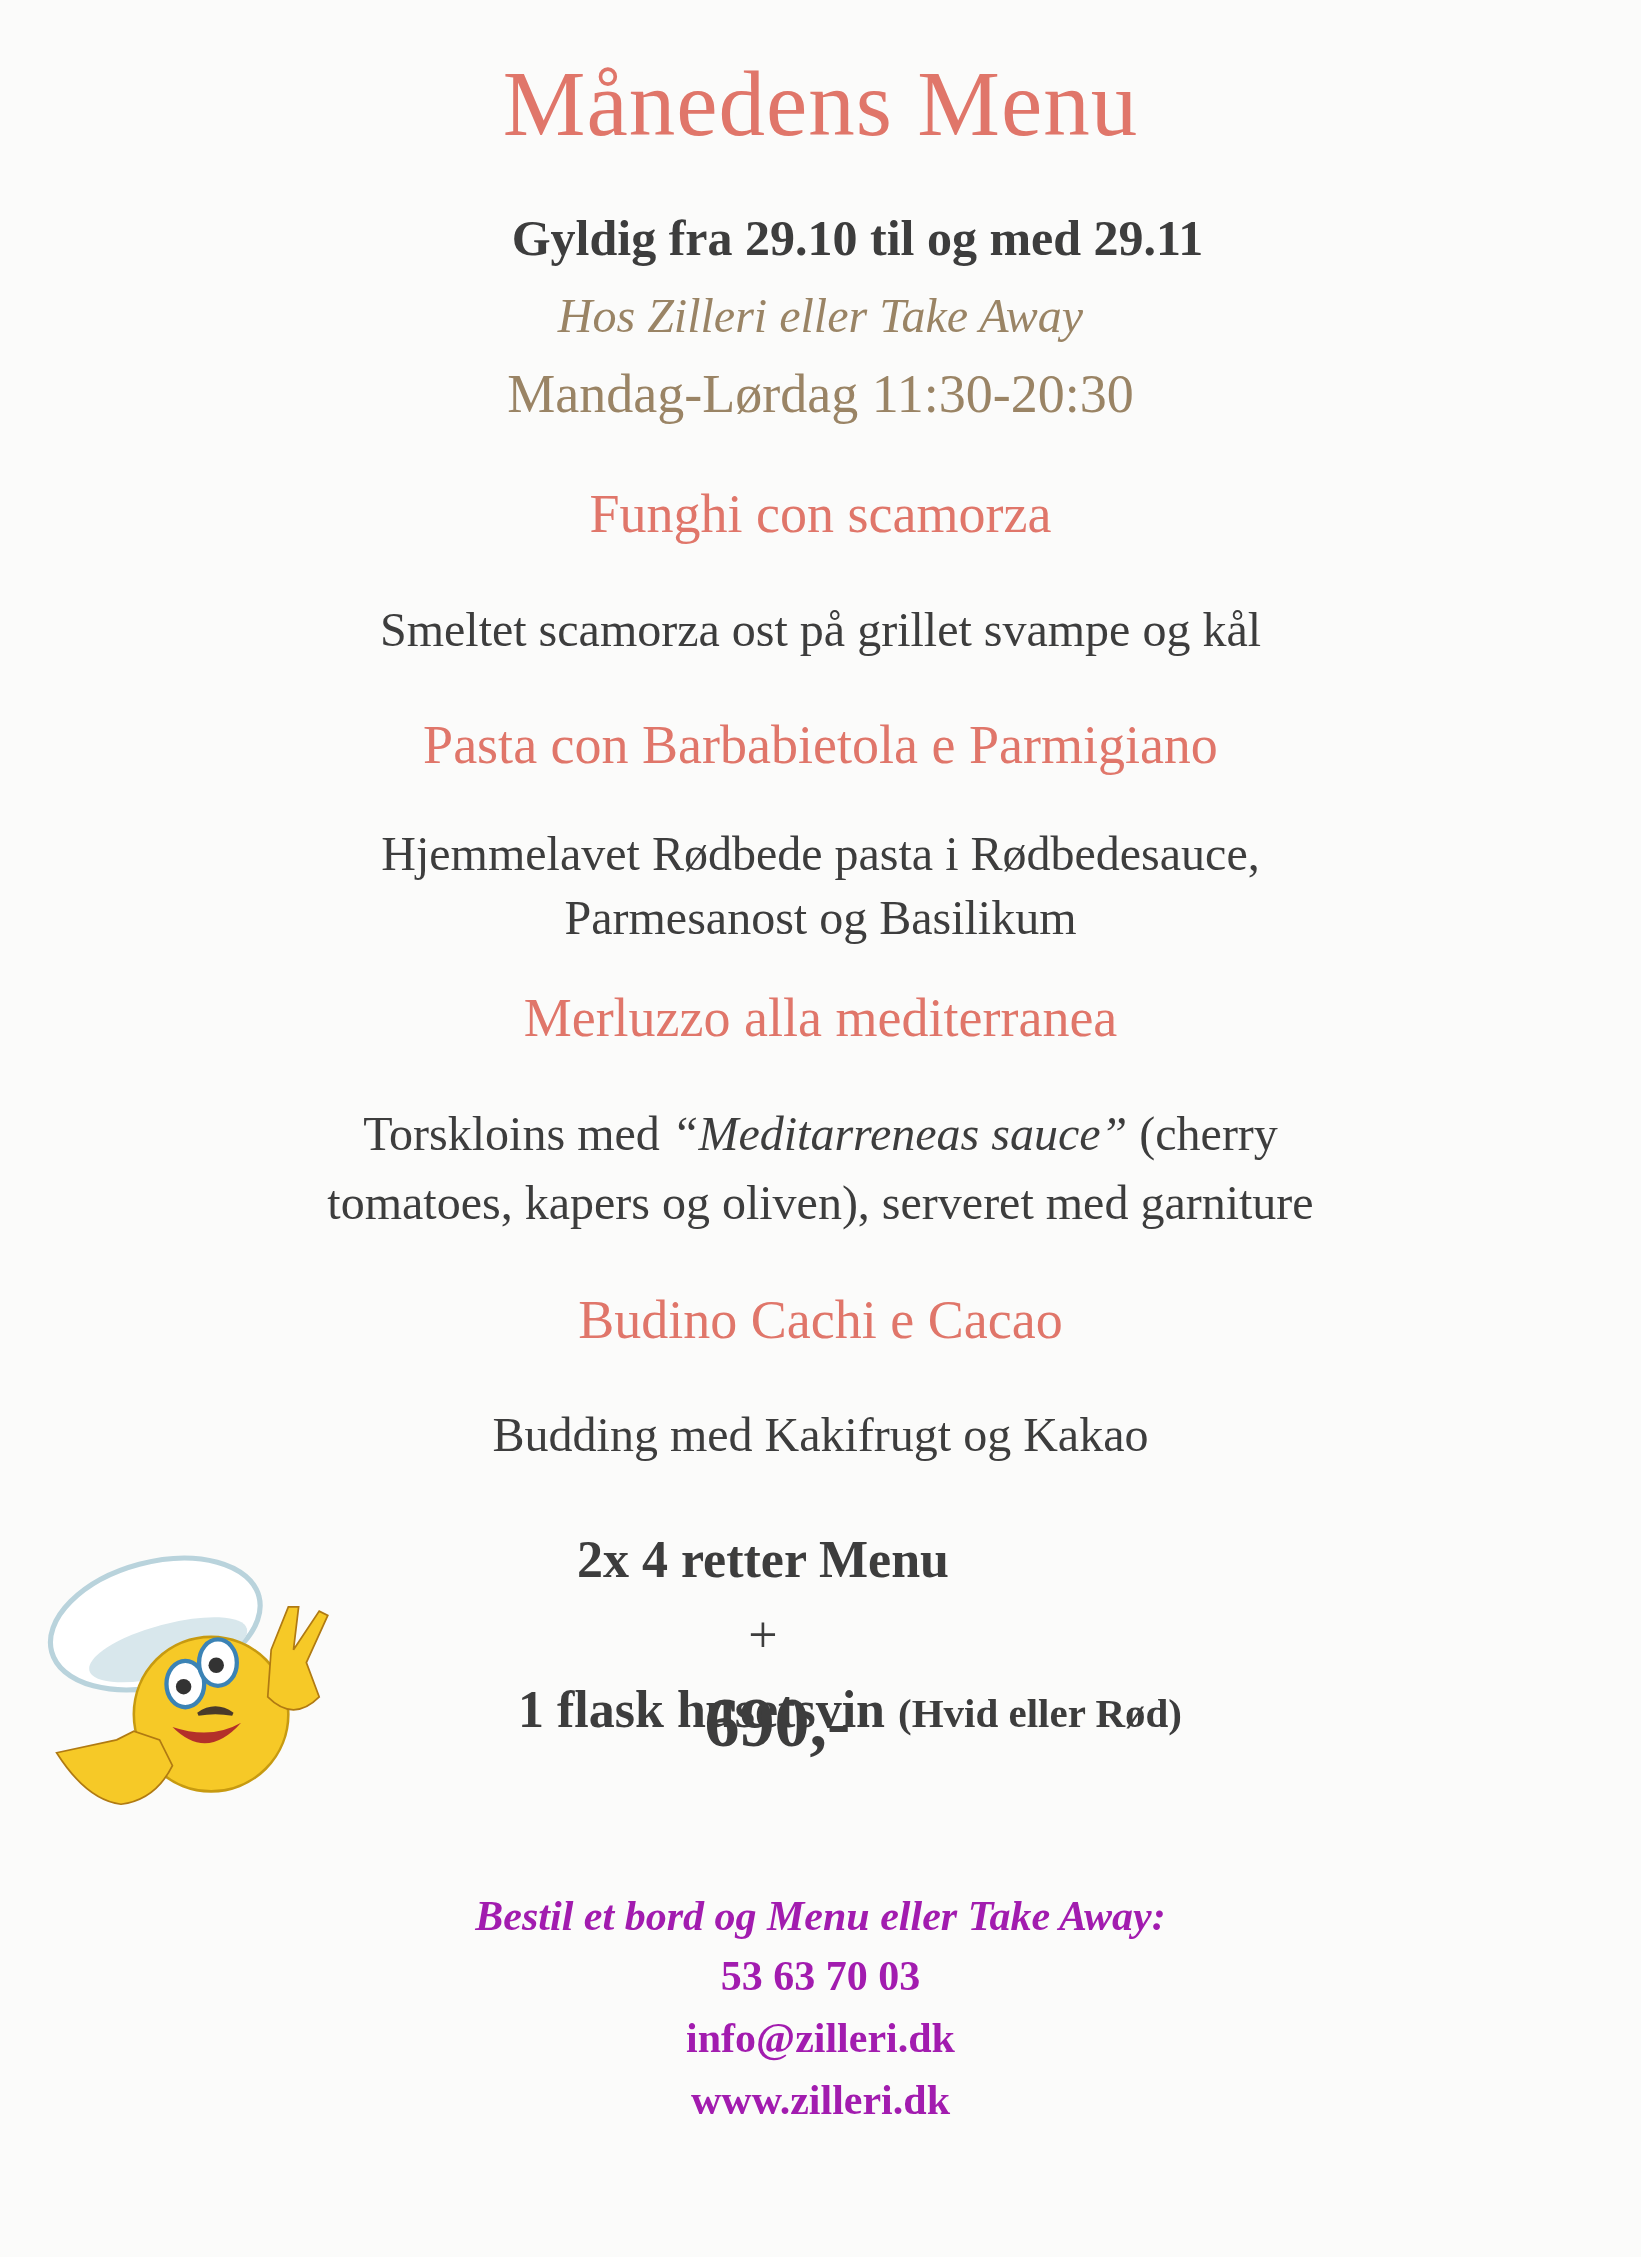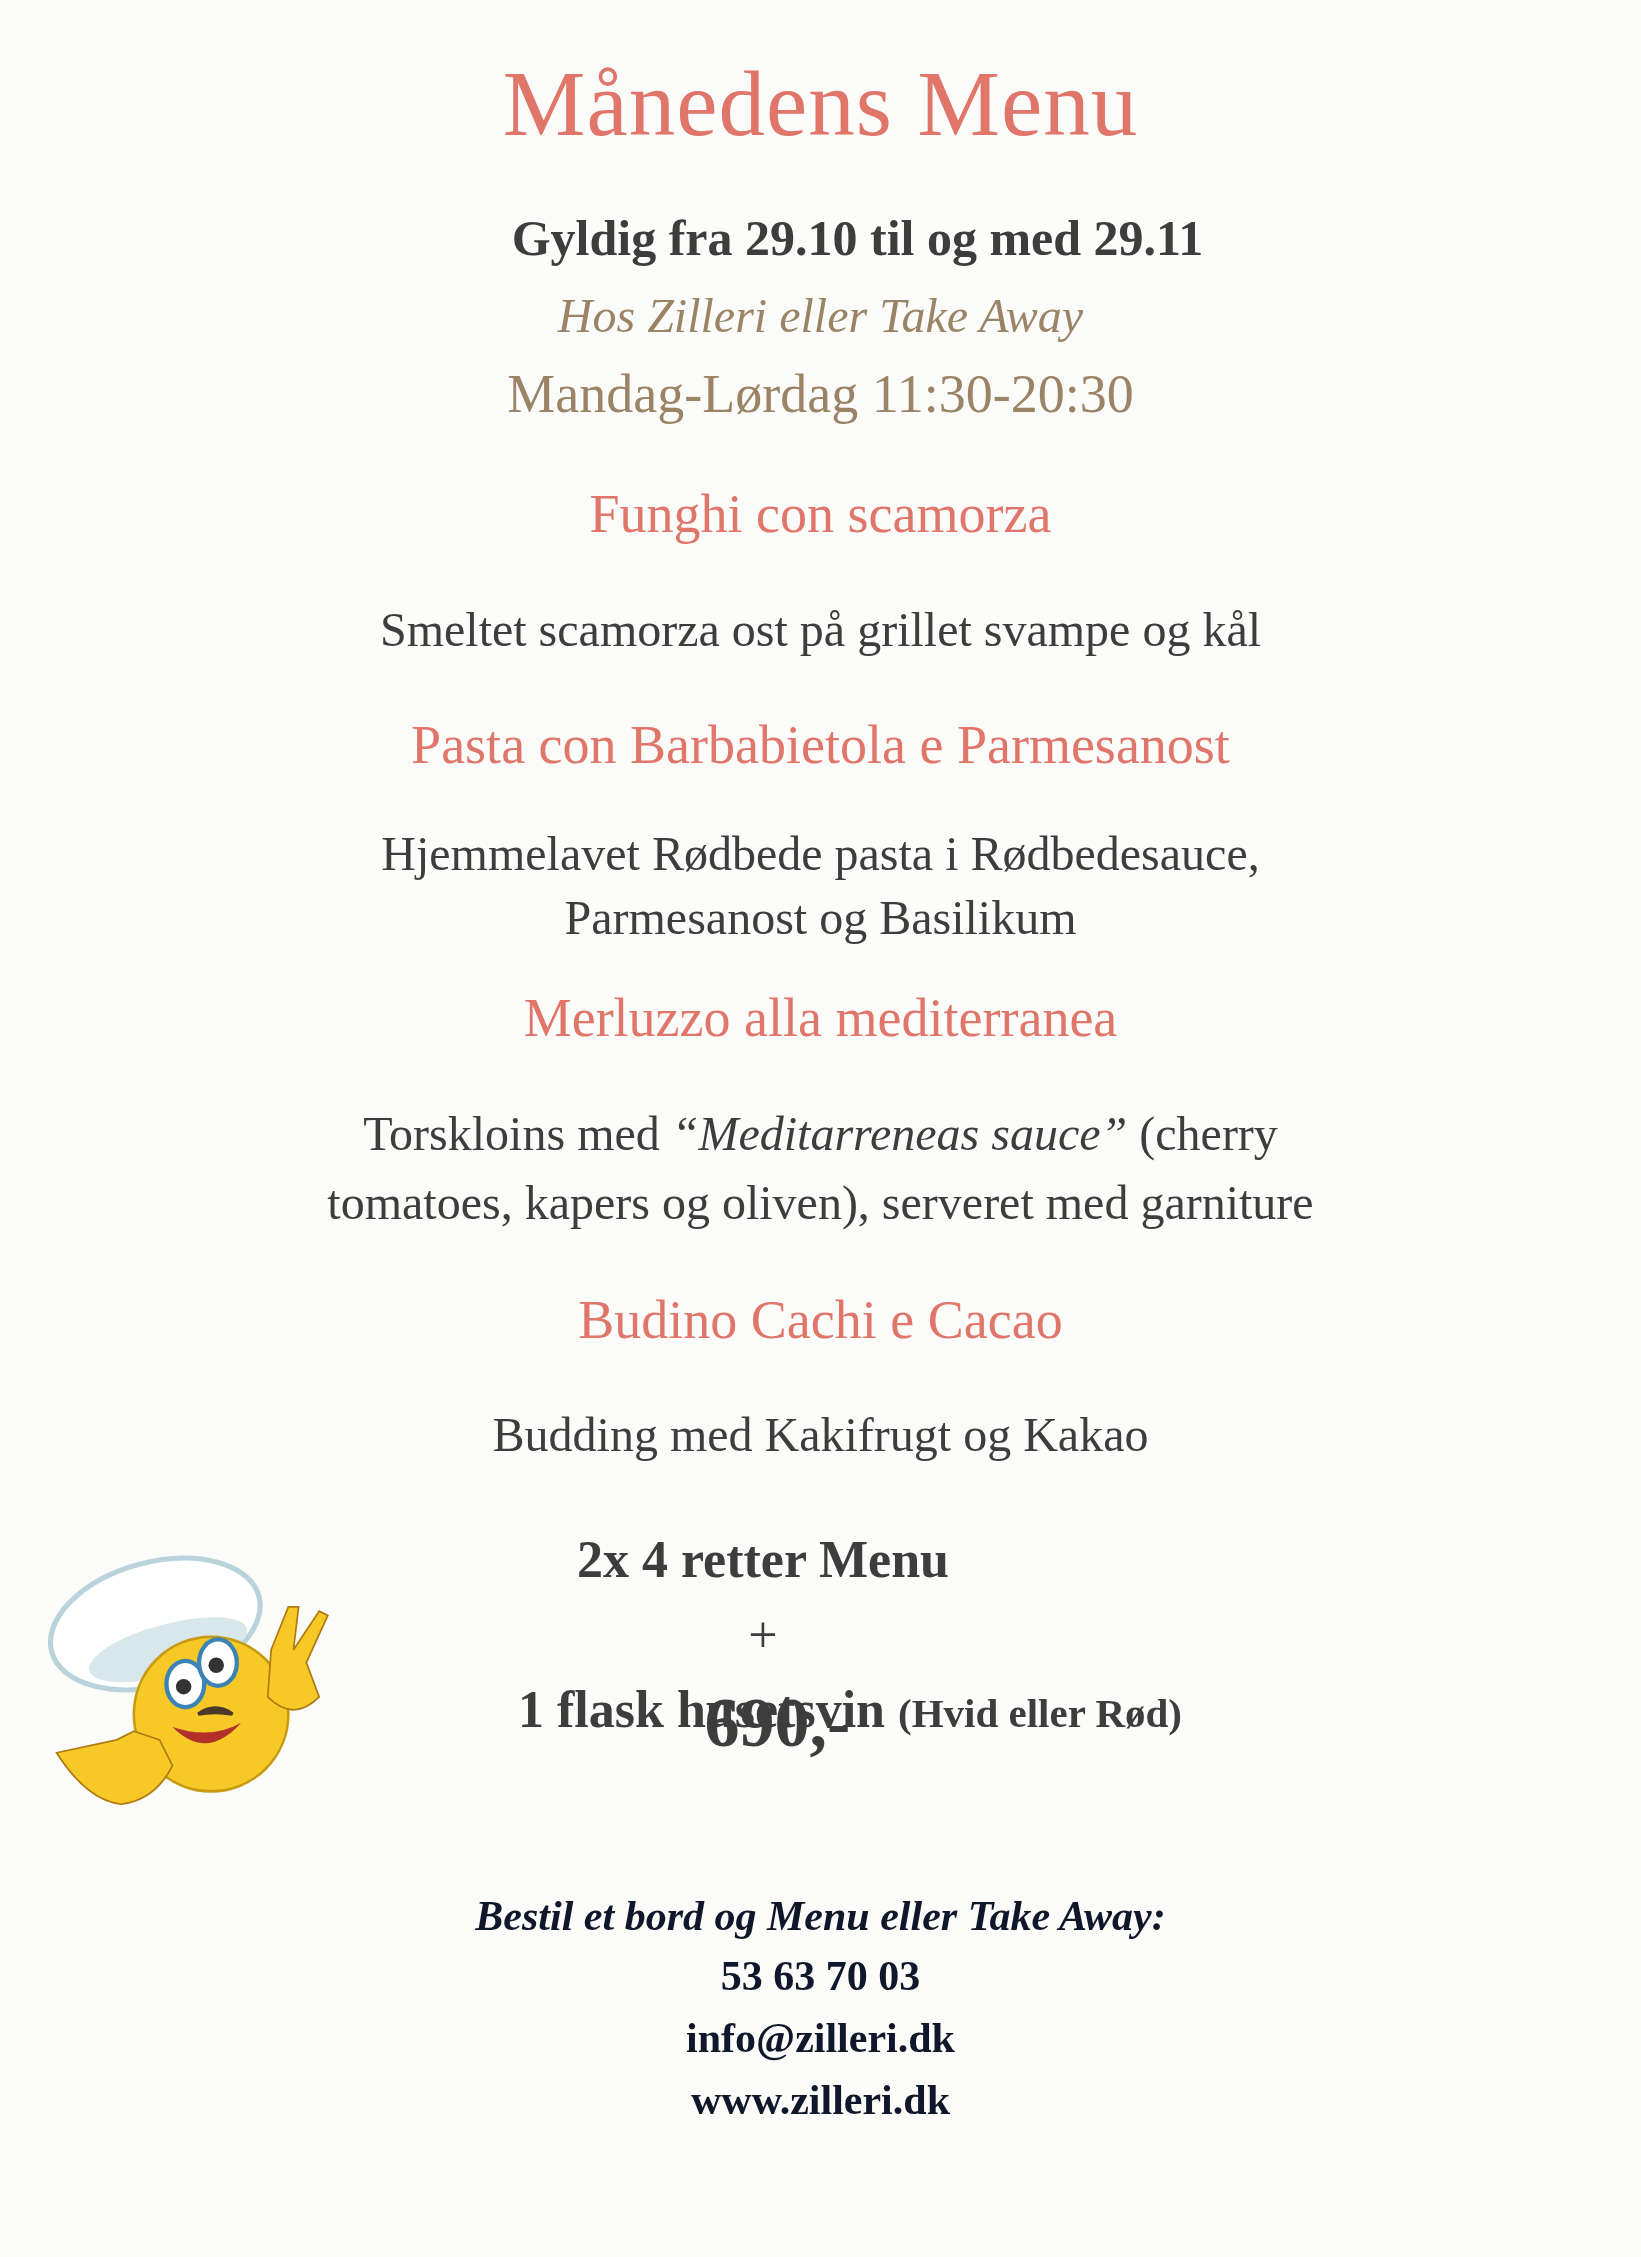--- a/index.html
+++ b/index.html
@@ -12,36 +12,36 @@
   .line { position: absolute; left: 0; width: 1641px; text-align: center; white-space: nowrap; }
   .title { top: 50px; font-size: 93px; color: #e0766a; font-family: "Liberation Serif", serif; letter-spacing: 1px; }
   .validity { top: 209px; font-size: 50px; font-weight: bold; color: #3d3d3d; font-family: "Liberation Serif", serif; margin-left: 37px; }
   .location { top: 288px; font-size: 48px; font-style: italic; color: #9a8465; font-family: "Liberation Serif", serif; }
   .hours { top: 363px; font-size: 54px; color: #9a8465; font-family: "Liberation Serif", serif; text-align: center; }
   .dish-name { font-size: 54px; color: #e0766a; font-family: "Liberation Serif", serif; }
   .dish-desc { font-size: 48px; color: #3d3d3d; font-family: Liberation Serif, serif; margin-top: 36px; }
   .offer { font-size: 52px; font-weight: bold; color: #3d3d3d; font-family: "Liberation Serif", serif; }
   .offer-small { font-size: 41px; }
   .price { font-size: 70px; font-weight: bold; color: #3d3d3d; font-family: "Liberation Serif", serif; }
-  .contact { font-size: 42px; color: #0f172a; font-family: "Liberation Serif", serif; font-weight: bold; }
+  .contact { font-size: 42px; color: #a21caf; font-family: "Liberation Serif", serif; font-weight: bold; }
   .contact-head { font-style: italic; }
   .mascot { position: absolute; left: 19.3px; top: 1521px; width: 367px; height: 309px; }
 </style>
 </head>
 <body>
 
 <div class="line title">Månedens Menu</div>
 <div class="line validity">Gyldig fra 29.10 til og med 29.11</div>
 <div class="line location">Hos Zilleri eller Take Away</div>
 <div class="line hours">Mandag-Lørdag 11:30-20:30</div>
 
 <div class="line dish-name" style="top:483px">Funghi con scamorza</div>
 <div class="line dish-desc" style="top:566px">Smeltet scamorza ost på grillet svampe og kål</div>
 
-<div class="line dish-name" style="top:714px">Pasta con Barbabietola e Parmesanost</div>
+<div class="line dish-name" style="top:714px">Pasta con Barbabietola e Parmigiano</div>
 <div class="line dish-desc" style="top:790px">Hjemmelavet Rødbede pasta i Rødbedesauce,</div>
 <div class="line dish-desc" style="top:854px">Parmesanost og Basilikum</div>
 
 <div class="line dish-name" style="top:987px">Merluzzo alla mediterranea</div>
 <div class="line dish-desc" style="top:1070px">
   <span>Torskloins med </span><span style="font-style:italic">“Meditarreneas sauce”</span><span> (cherry</span>
 </div>
 <div class="line dish-desc" style="top:1139px">tomatoes, kapers og oliven), serveret med garniture</div>
 
 <div class="line dish-name" style="top:1289px">Budino Cachi e Cacao</div>

